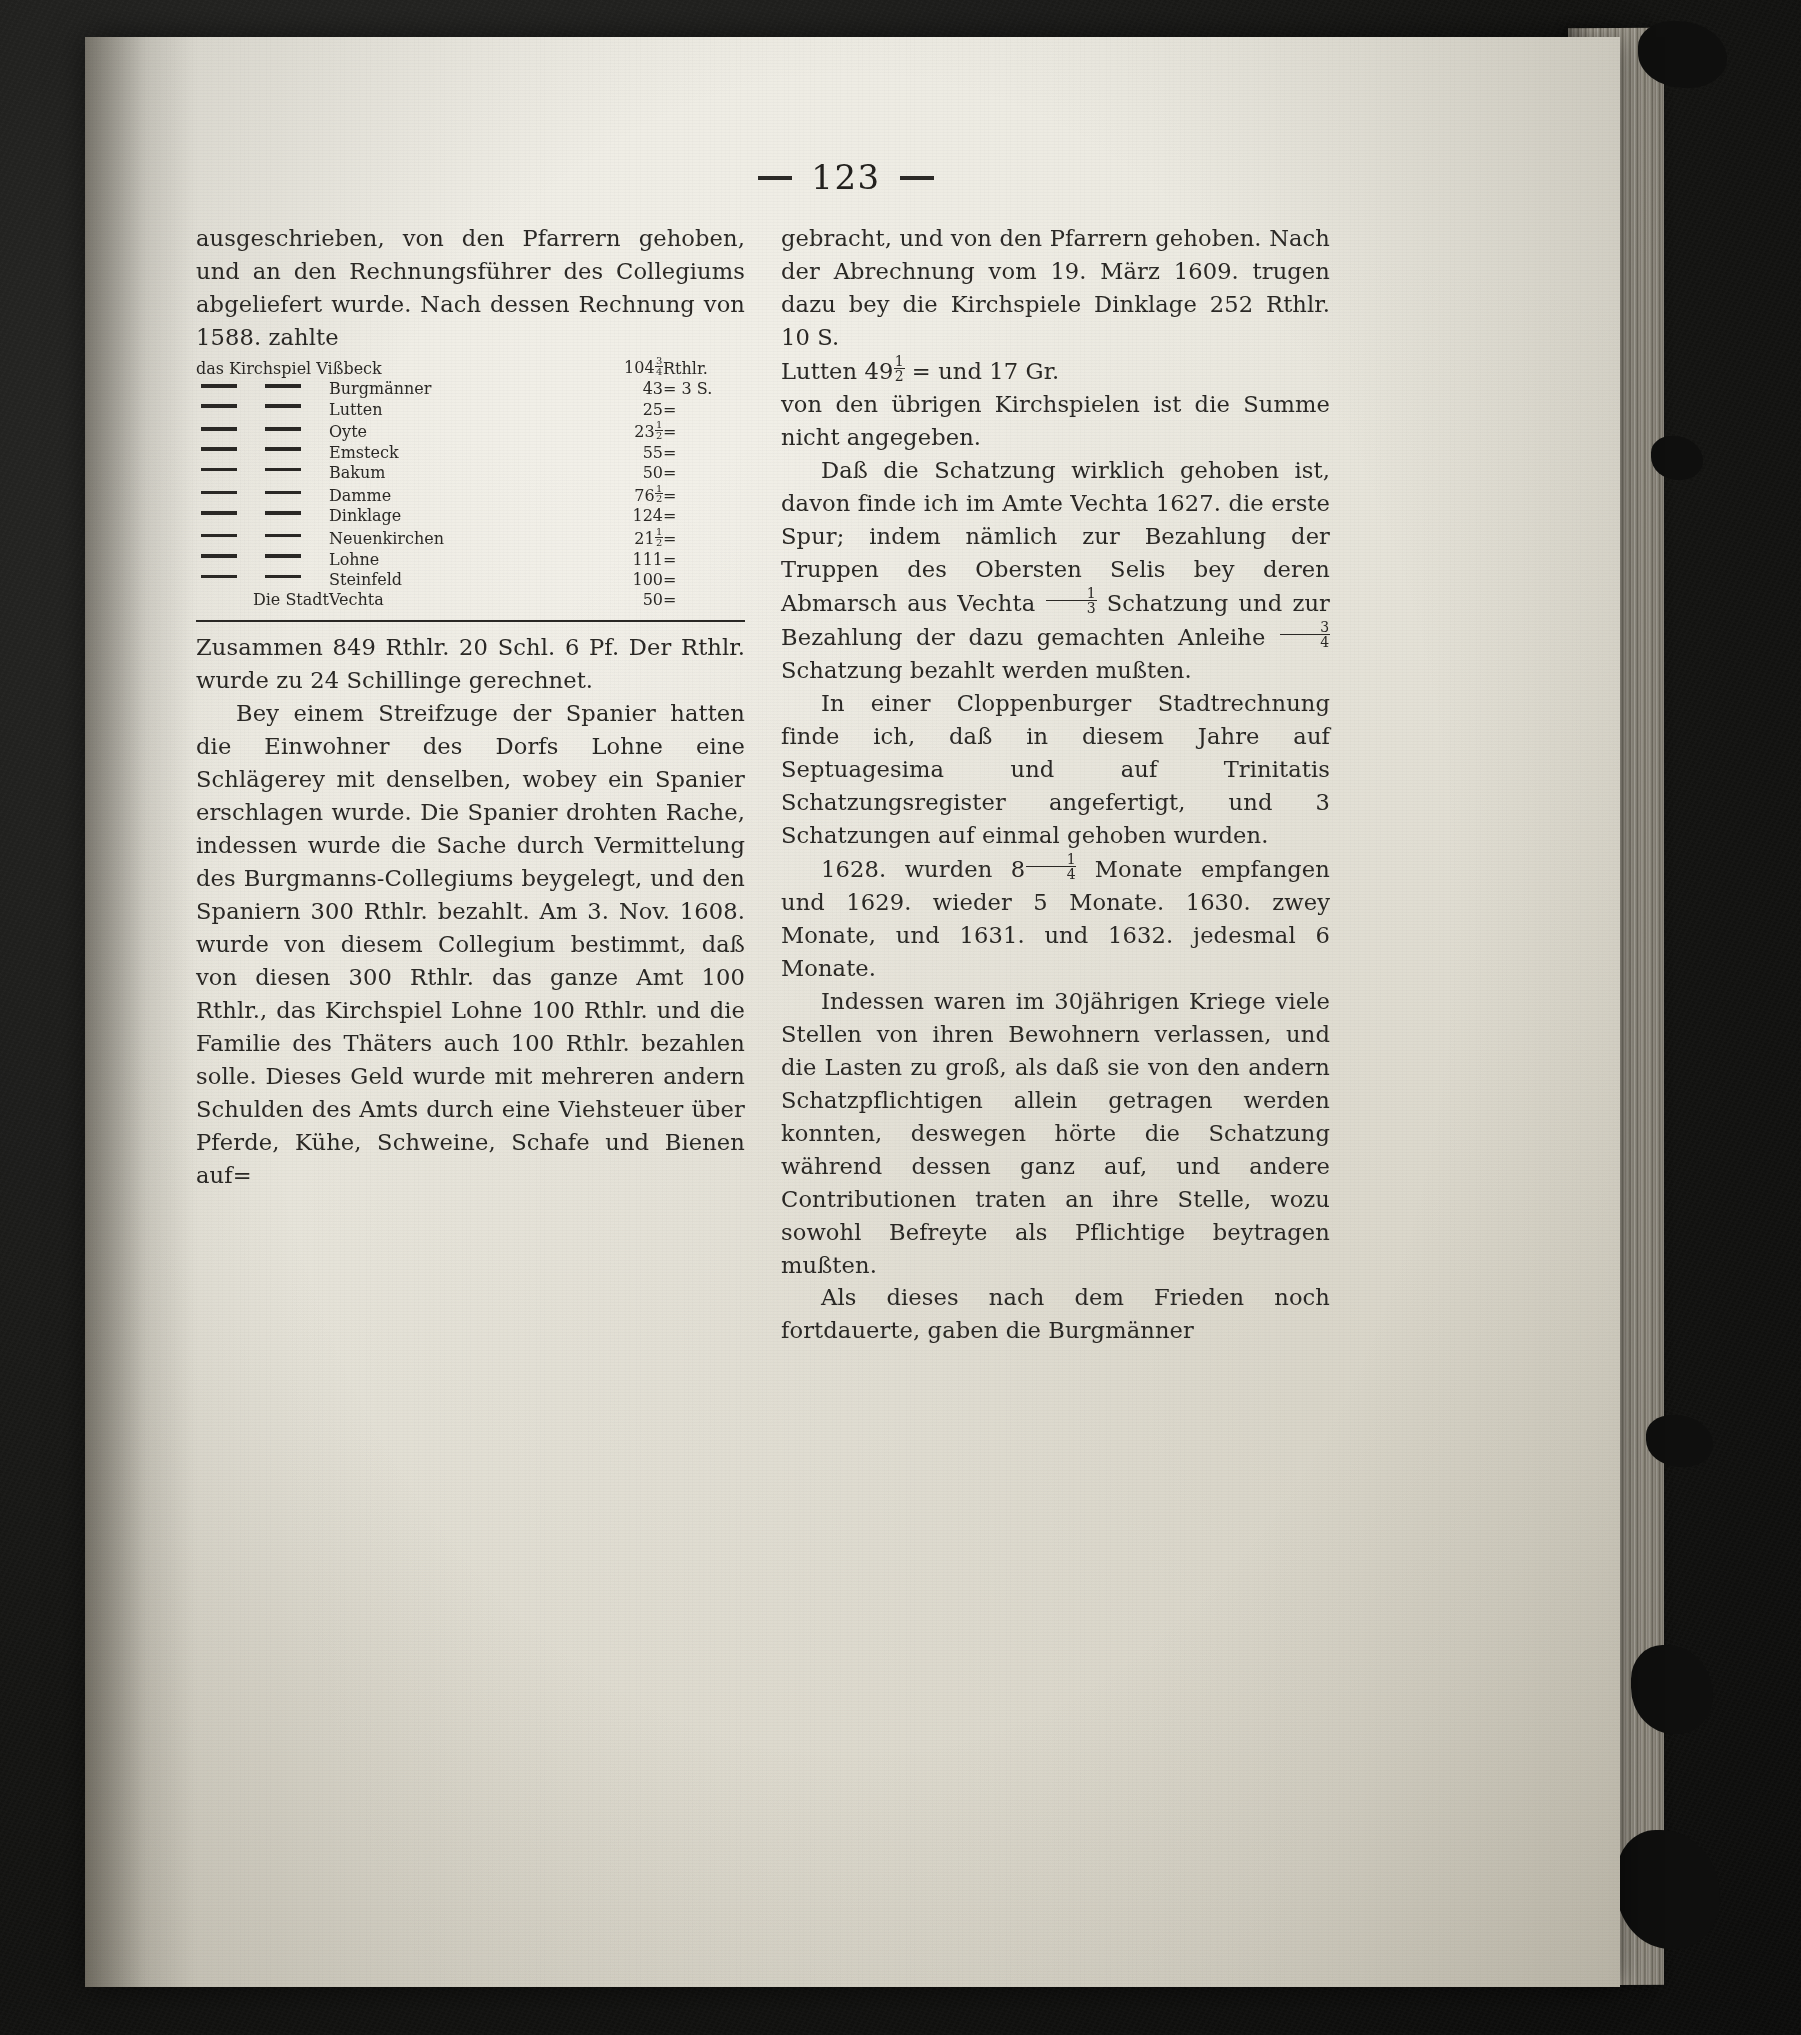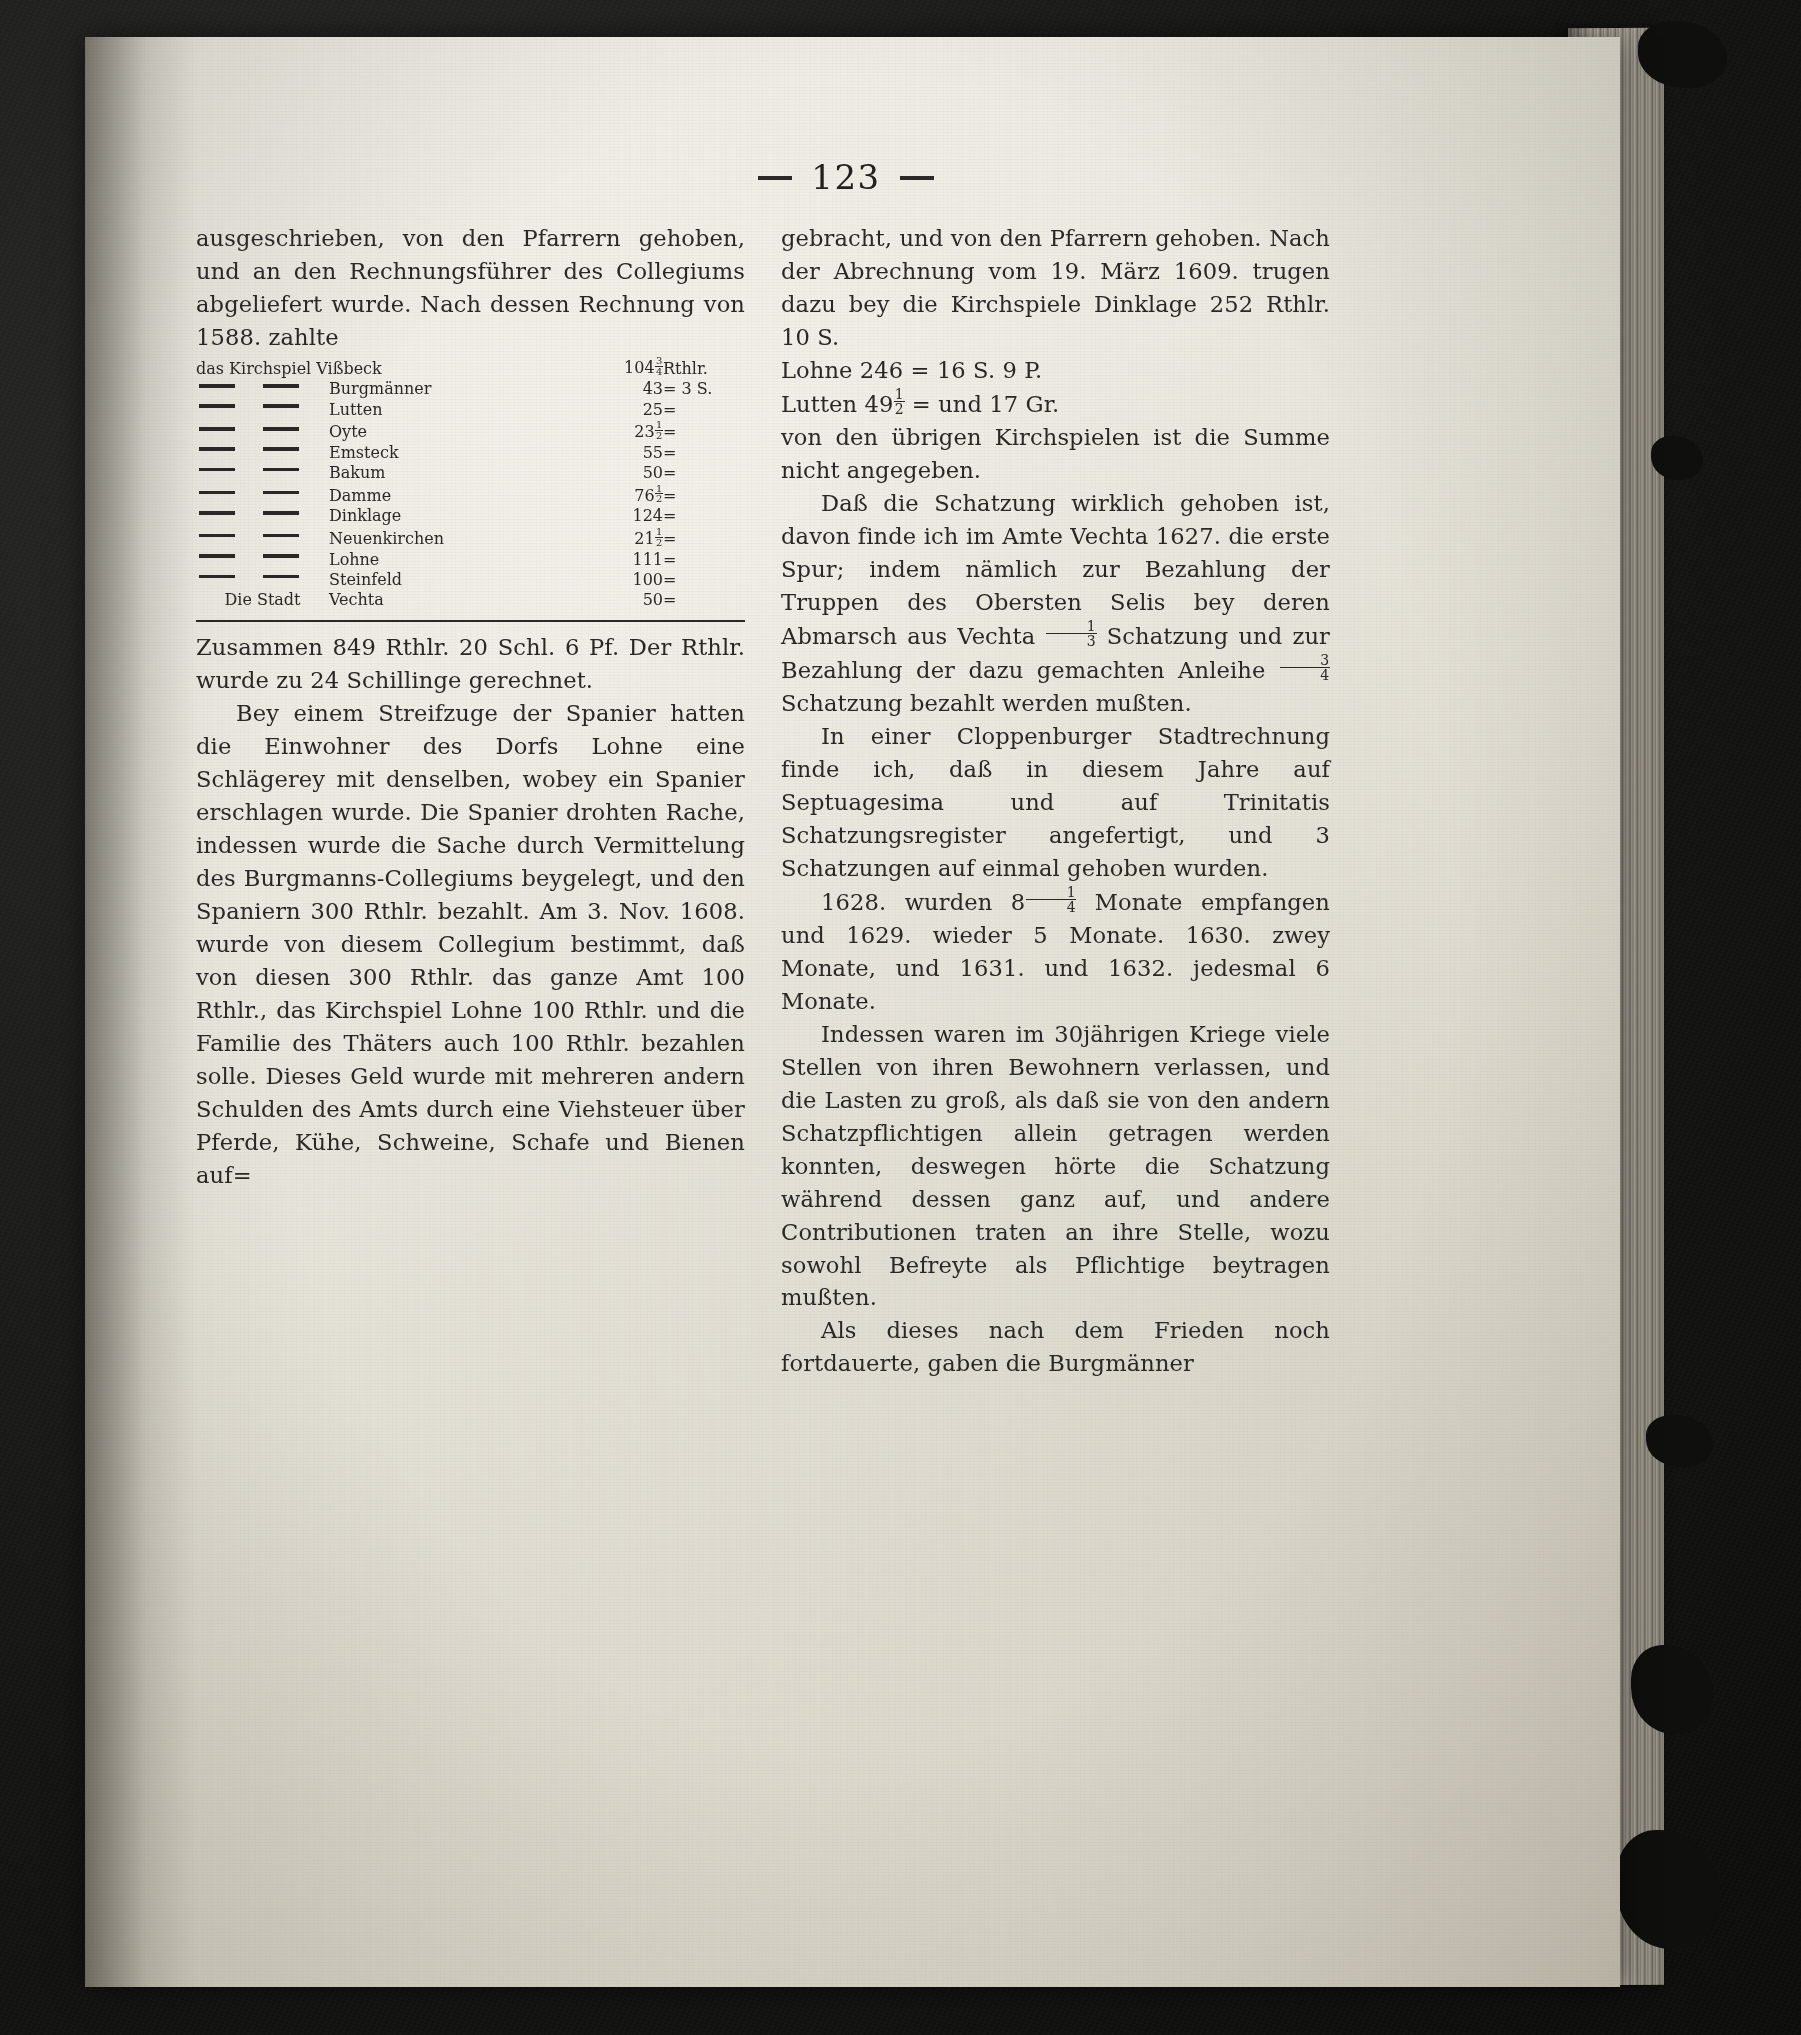--- a/index.html
+++ b/index.html
@@ -161,21 +161,21 @@
     color: #2a2825;
     width: 100%;
   }
   table.parish td{
     padding: 0.7px 0;
     vertical-align: baseline;
     white-space: nowrap;
   }
   td.dashcell{
     width: 133px;
-    text-align: center;
+    text-align: right;
     letter-spacing: 0;
     color:#2a2825;
   }
   td.dashcell .d{
     display:inline-block;
     width: 36px; height: 3.7px; background:#2a2825;
     margin-right: 28px;
     vertical-align: 6.7px;
   }
   td.place{
@@ -344,21 +344,20 @@
           <p class="body">Zusammen 849 Rthlr. 20 Schl. 6 Pf. Der Rthlr. wurde zu 24 Schillinge gerechnet.</p>
 
           <p class="body indent">Bey einem Streifzuge der Spanier hatten die Einwohner des Dorfs Lohne eine Schlägerey mit denselben, wobey ein Spanier erschlagen wurde. Die Spanier drohten Rache, indessen wurde die Sache durch Vermittelung des Burgmanns-Collegiums beygelegt, und den Spaniern 300 Rthlr. bezahlt. Am 3. Nov. 1608. wurde von diesem Collegium bestimmt, daß von diesen 300 Rthlr. das ganze Amt 100 Rthlr., das Kirchspiel Lohne 100 Rthlr. und die Familie des Thäters auch 100 Rthlr. bezahlen solle. Dieses Geld wurde mit mehreren andern Schulden des Amts durch eine Viehsteuer über Pferde, Kühe, Schweine, Schafe und Bienen auf=</p>
 
         </div>
 
         <div class="col">
 
           <p class="body">gebracht, und von den Pfarrern gehoben. Nach der Abrechnung vom 19. März 1609. trugen dazu bey die Kirchspiele Dinklage 252 Rthlr. 10 S.</p>
 
-          <p class="body center-line">Lohne 246 = 16 S. 9 P.</p>
 
           <p class="body center-line">
             <span>Lutten 49</span><span class="frac"><span class="n">1</span><span class="dn">2</span></span> <span>= und 17 Gr.</span>
           </p>
 
           <p class="body">von den übrigen Kirchspielen ist die Summe nicht angegeben.</p>
 
           <p class="body indent">
             <span>Daß die Schatzung wirklich gehoben ist, davon finde ich im Amte Vechta 1627. die erste Spur; indem nämlich zur Bezahlung der Truppen des Obersten Selis bey deren Abmarsch aus Vechta </span><span class="frac"><span class="n">1</span><span class="dn">3</span></span><span> Schatzung und zur Bezahlung der dazu gemachten Anleihe </span><span class="frac"><span class="n">3</span><span class="dn">4</span></span><span> Schatzung bezahlt werden mußten.</span>
           </p>

